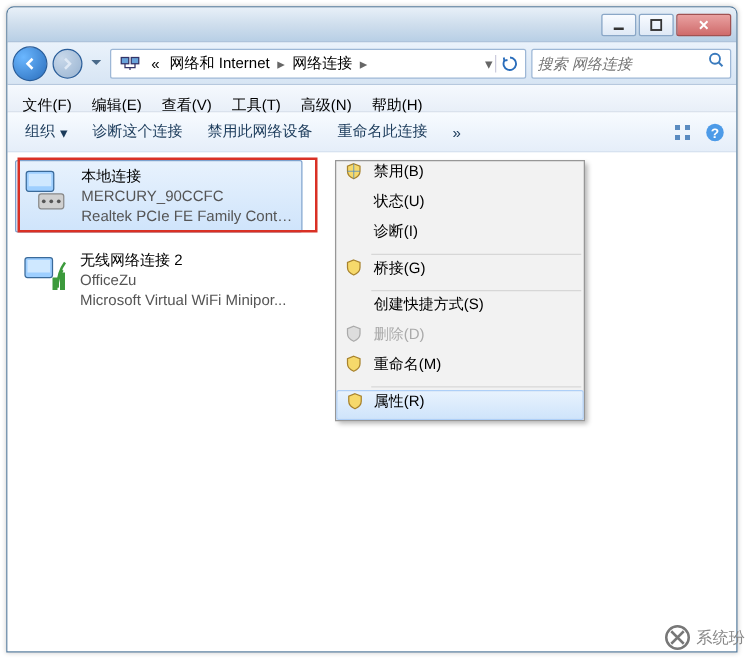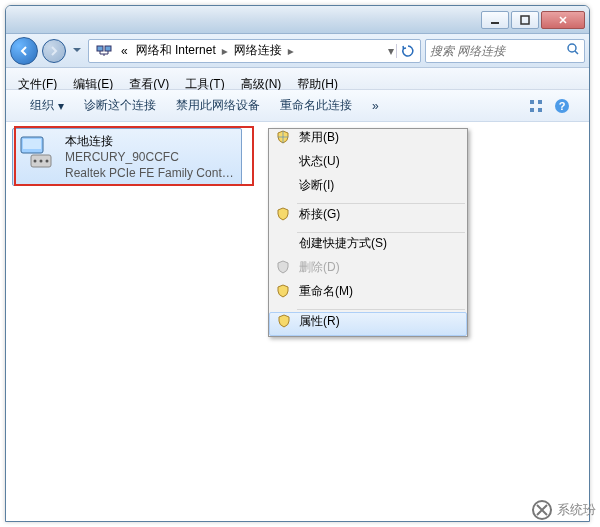--- a/index.html
+++ b/index.html
@@ -23,21 +23,21 @@
 .path-seg { padding: 0 4px; cursor: pointer; color: #000; }
 .path-sep { color: #666; padding: 0 2px; }
 .path-refresh { width: 22px; border-left: 1px solid #ccd; display: flex; align-items: center; justify-content: center; }
 .search-box { width: 160px; height: 24px; background: #fff; border: 1px solid #9db7d6; border-radius: 2px; display: flex; align-items: center; padding: 0 4px; justify-content: flex-end; }
 .search-box input { border: none; outline: none; width: 100%; font-size: 12px; color: #888; font-style: italic; }
 .search-icon { width: 16px; color: #4a7; }
 
 .menubar { height: 22px; background: linear-gradient(to bottom, #f5f9fe, #e8eff8); border-bottom: 1px solid #d0dae8; display: flex; align-items: center; padding: 0 4px; font-size: 12px; }
 .menu-item { padding: 2px 8px; cursor: pointer; margin-top: 12px; }
 
-.toolbar { height: 32px; background: linear-gradient(to bottom, #f7fbff, #e5eef9); border-bottom: 1px solid #ccdaeb; display: flex; align-items: center; padding: 0 14px; font-size: 12px; }
+.toolbar { height: 32px; background: linear-gradient(to bottom, #f7fbff, #e5eef9); border-bottom: 1px solid #ccdaeb; display: flex; align-items: center; padding: 0 4px; font-size: 12px; }
 .tool-btn { padding: 4px 10px; cursor: pointer; color: #1a3a5a; display: flex; align-items: center; gap: 4px; }
 .tool-spacer { flex: 1; }
 .tool-icon-btn { width: 26px; height: 24px; display: flex; align-items: center; justify-content: center; cursor: pointer; }
 
 .content { flex: 1; display: flex; flex-direction: column; background: #fff; position: relative; overflow: hidden; }
 .list-area { flex: 1; padding: 6px; position: relative; }
 
 .conn-item { display: flex; align-items: flex-start; gap: 8px; padding: 4px; width: 230px; font-size: 12px; line-height: 16px; cursor: pointer; position: relative; }
 .conn-item.selected { background: linear-gradient(to bottom, #e8f2fd, #cfe4fb); border: 1px solid #7da2ce; border-radius: 2px; }
 .conn-icon { width: 40px; height: 40px; flex-shrink: 0; display: flex; align-items: center; justify-content: center; }
@@ -186,20 +186,37 @@
               <circle cx="30" cy="28" r="1.5" fill="#555"></circle>
             </svg>
         </div>
         <div class="conn-text">
           <div class="conn-name">本地连接</div>
           <div class="conn-status">MERCURY_90CCFC</div>
           <div class="conn-device">Realtek PCIe FE Family Control...</div>
         </div>
       </div>
 
+      <div class="conn-item">
+        <div class="conn-icon">
+          <svg width="40" height="40" viewBox="0 0 40 40">
+              <rect x="4" y="6" width="22" height="16" rx="2" fill="#9ecfff" stroke="#3a6a9a"></rect>
+              <rect x="6" y="8" width="18" height="10" fill="#cfe8ff"></rect>
+              <path d="M30 30 Q30 18 36 10" fill="none" stroke="#3c9a3c" stroke-width="2"></path>
+              <path d="M30 30 Q30 22 34 16" fill="none" stroke="#3c9a3c" stroke-width="2"></path>
+              <rect x="26" y="22" width="4" height="10" fill="#3c9a3c"></rect>
+              <rect x="32" y="18" width="4" height="14" fill="#3c9a3c"></rect>
+            </svg>
+        </div>
+        <div class="conn-text">
+          <div class="conn-name">无线网络连接 2</div>
+          <div class="conn-status">OfficeZu</div>
+          <div class="conn-device">Microsoft Virtual WiFi Minipor...</div>
+        </div>
+      </div>
 
       <div class="highlight-box hl1"></div>
 
       <div class="context-menu">
         <div class="ctx-item">
           <span class="ctx-shield">
               <svg width="14" height="14" viewBox="0 0 14 14">
                 <path d="M7 1 L12 3 L12 7 Q12 11 7 13 Q2 11 2 7 L2 3 Z" fill="#f6d96b" stroke="#a8832d"></path>
                 <path d="M7 1 L7 13 M2 7 L12 7" stroke="#4785c8" stroke-width="0.6"></path>
               </svg>

